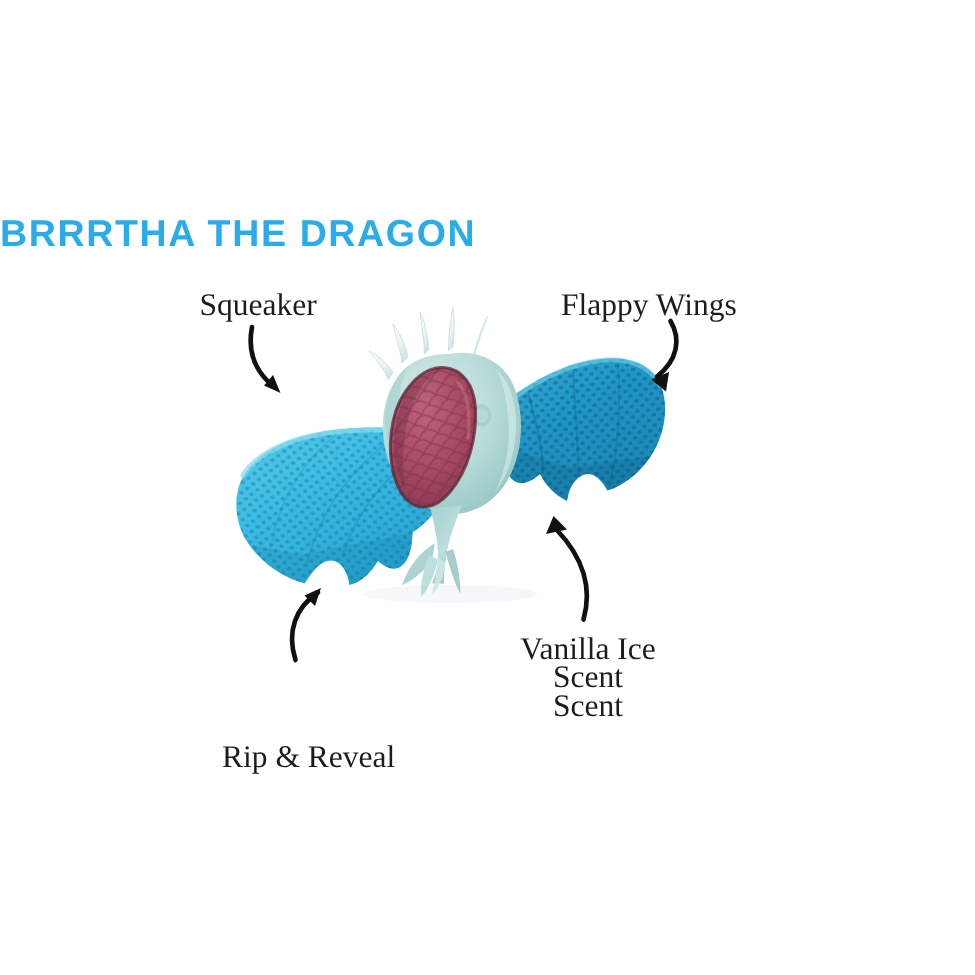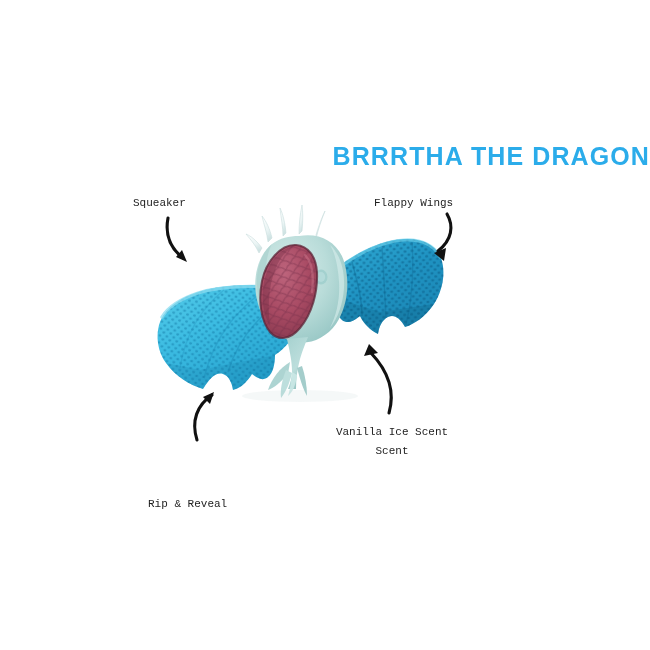--- a/index.html
+++ b/index.html
@@ -22,35 +22,35 @@
     height: 650px;
     background: #ffffff;
   }
 
   
   #product-title {
     position: absolute;
     left: 0;
     top: 141px;
     width: 650px;
-    text-align: right;
+    text-align: left;
     font-family: "Liberation Sans", sans-serif;
     font-size: 25px;
     font-weight: bold;
     letter-spacing: 1.1px;
     color: #2bacea;
     line-height: 30px;
     white-space: nowrap;
   }
 
   
   .callout-label {
     position: absolute;
-    font-family: Liberation Mono, monospace;
-    font-size: 11px;
+    font-family: Liberation Serif, serif;
+    font-size: 21px;
     font-weight: normal;
     color: #1c1c1c;
     line-height: 19px;
     white-space: pre-line;
   }
   #label-squeaker      { left: 133px; top: 194px; }
   #label-flappy-wings  { left: 374px; top: 194px; text-align: right; }
   #label-rip-reveal    { left: 148px; top: 447px; margin-top: 48px; }
   #label-vanilla-scent { left: 326px; top: 423px; text-align: center; width: 132px; }
 

